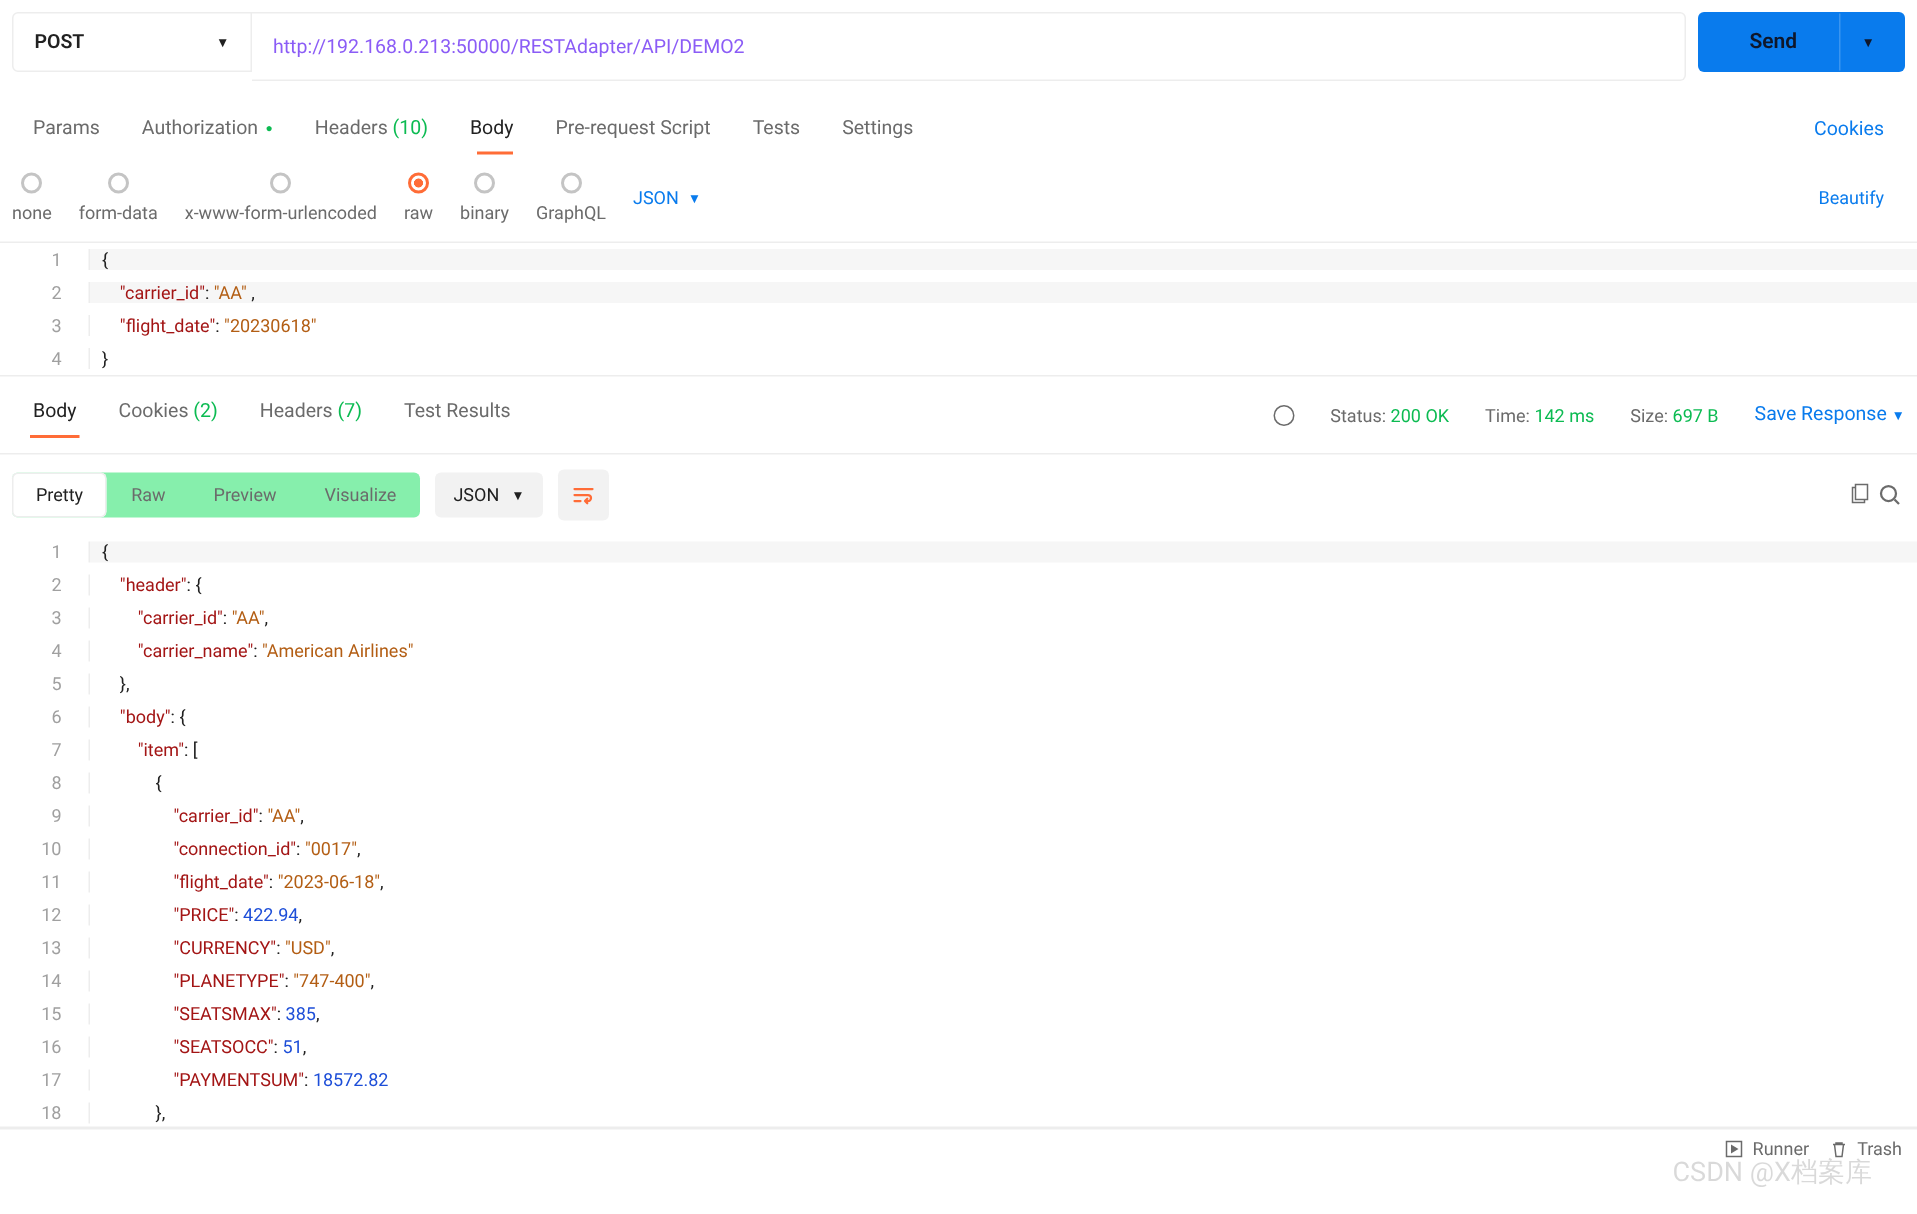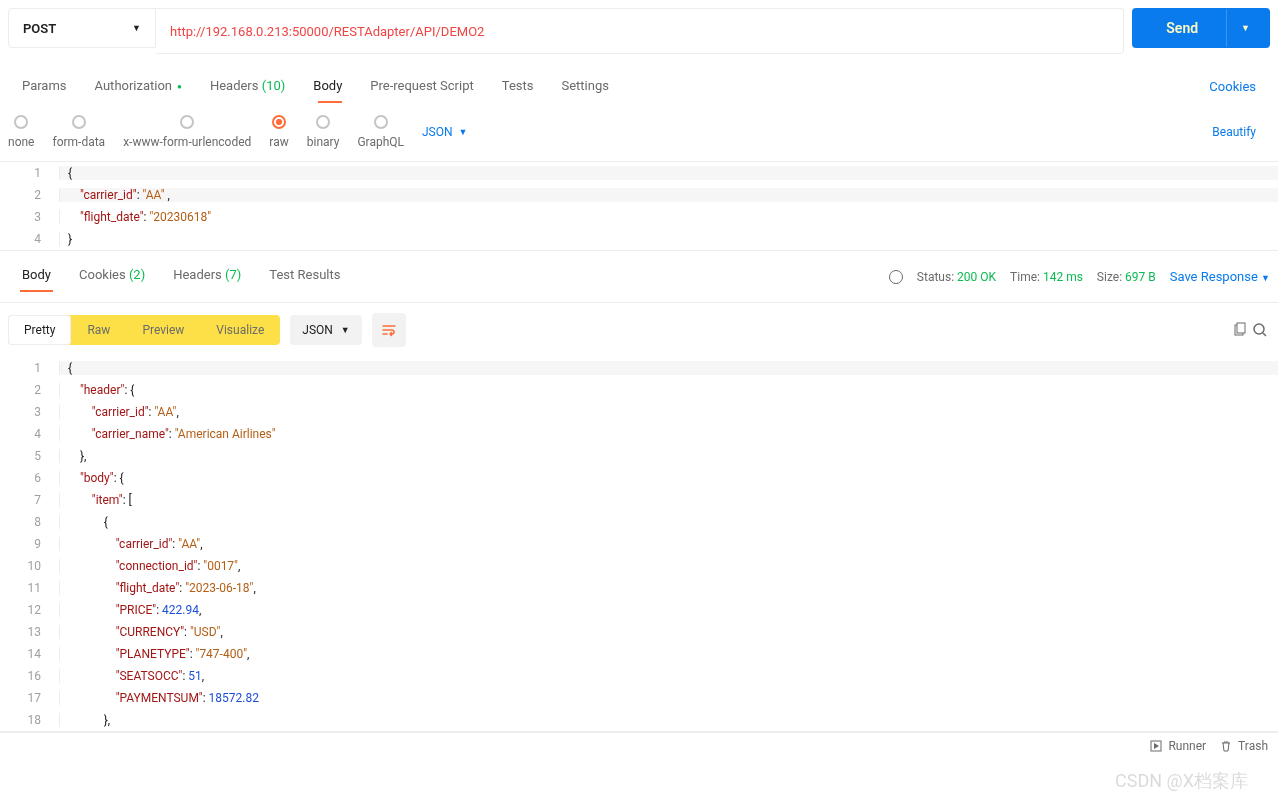--- a/index.html
+++ b/index.html
@@ -1,22 +1,22 @@
 <!DOCTYPE html>
 <html><head>
 <meta charset="utf-8">
 <style>
 * { box-sizing: border-box; font-family: -apple-system, BlinkMacSystemFont, "Segoe UI", Roboto, sans-serif; }
 body { margin: 0; background: #fff; font-size: 13px; color: #212121; }
 .container { width: 1278px; }
 
 .req-bar { display: flex; gap: 8px; padding: 8px 8px 0; }
-.method-select { width: 148px; height: 40px; border: 1px solid #ededed; border-radius: 4px 0 0 4px; display: flex; align-items: center; justify-content: space-between; padding: 0 14px; font-size: 13px; font-weight: 600; color: #212121; cursor: pointer; }
-.url-input { flex: 1; height: 46px; border: 1px solid #ededed; border-left: none; border-radius: 0 4px 4px 0; padding: 16px 14px; font-size: 13px; color: #ef4444; margin-left: -8px; }
-.send-btn { height: 40px; background: #097bed; color: #fef9c3; border: none; border-radius: 4px; font-weight: 600; font-size: 14px; display: flex; align-items: center; cursor: pointer; }
+.method-select { width: 160px; height: 40px; border: 1px solid #ededed; border-radius: 4px 0 0 4px; display: flex; align-items: center; justify-content: space-between; padding: 0 14px; font-size: 13px; font-weight: 600; color: #212121; cursor: pointer; }
+.url-input { flex: 1; height: 46px; border: 1px solid #ededed; border-left: none; border-radius: 0 4px 4px 0; padding: 16px 14px; font-size: 13px; color: #8b5cf6; margin-left: -8px; }
+.send-btn { height: 40px; background: #097bed; color: #0f172a; border: none; border-radius: 4px; font-weight: 600; font-size: 14px; display: flex; align-items: center; cursor: pointer; }
 .send-btn .lbl { padding: 0 28px; }
 .send-btn .caret { border-left: 1px solid #3a95f0; padding: 0 14px; height: 100%; display: flex; align-items: center; }
 
 .tabs { display: flex; align-items: center; padding: 16px 8px 0; border-bottom: none; }
 .tab { padding: 8px 14px 10px; font-size: 13px; color: #6b6b6b; cursor: pointer; position: relative; }
 .tab.active { color: #212121; }
 .tab.active::after { content: ""; position: absolute; left: 14px; right: 14px; bottom: 0; height: 2px; background: #ff6c37; }
 .tab .count { color: #0cbb52; }
 .dot-green::after { content:"●"; color:#0cbb52; margin-left:5px; font-size:8px; vertical-align:middle;}
 .spacer { flex: 1; }
@@ -34,26 +34,26 @@
 .code { padding-left: 8px; white-space: pre; position: relative; flex:1;}
 .line.hl .code { background: #f6f6f6; }
 .str { color: #b35e14; } .key { color: #a31515; } .num { color: #1d4ed8; } .pun { color: #212121; }
 
 .resp-header { display: flex; align-items: center; padding: 10px 8px; border-bottom: 1px solid #ededed; }
 .resp-tabs { display: flex; }
 .resp-tab { padding: 6px 14px 10px; font-size: 13px; color: #6b6b6b; cursor: pointer; position:relative;}
 .resp-tab.active { color: #212121; }
 .resp-tab.active::after { content:""; position:absolute; left:12px; right:12px; bottom:0; height:2px; background:#ff6c37;}
 .resp-tab .ct { color: #0cbb52; }
-.resp-meta { display:flex; gap:14px; font-size:12px; color:#6b6b6b; align-items:center;}
+.resp-meta { display:flex; gap:24px; font-size:12px; color:#6b6b6b; align-items:center;}
 .resp-meta .ok { color: #0cbb52; }
 .globe { width:14px; height:14px; border:1.3px solid #6b6b6b; border-radius:50%; position:relative; display:inline-block;}
 
 .view-opts { display: flex; align-items: center; padding: 10px 8px; gap: 0; }
-.pill-group { display: flex; background: #fde047; border-radius: 4px; }
+.pill-group { display: flex; background: #86efac; border-radius: 4px; }
 .pill { padding: 8px 16px; font-size: 12px; color: #6b6b6b; cursor: pointer; border-radius: 4px; }
 .pill.active { background: #fff; color: #212121; box-shadow: inset 0 0 0 1px #ededed; }
 .fmt-sel { margin-left: 10px; padding: 8px 12px; background: #f2f2f2; border-radius: 4px; font-size: 12px; color: #212121; display:flex; gap:8px; align-items:center; cursor:pointer;}
 .wrap-btn { margin-left:10px; width:34px; height:34px; background:#f2f2f2; border-radius:4px; display:flex; align-items:center; justify-content:center; cursor:pointer;}
 .icon-btn { width:20px; height:20px; cursor:pointer; color:#6b6b6b; display:flex; align-items:center; justify-content:center;}
 .response-editor { max-height: 395px; overflow:hidden;}
 
 .footer { position: relative; border-top: 1px solid #ededed; padding: 6px 10px; display:flex; justify-content:flex-end; gap:14px; font-size:12px; color:#6b6b6b;}
 .footer .item { display:flex; align-items:center; gap:6px; cursor:pointer;}
 .watermark { position:absolute; right: 30px; bottom: 16px; color: rgba(0,0,0,0.15); font-size: 18px; pointer-events:none;}
@@ -241,20 +241,24 @@
       </div>
       <div class="line">
         <div class="gutter">13</div>
         <div class="code">                <span class="key">"CURRENCY"</span><span class="pun">:</span> <span class="str">"USD"</span><span class="pun">,</span></div>
       </div>
       <div class="line">
         <div class="gutter">14</div>
         <div class="code">                <span class="key">"PLANETYPE"</span><span class="pun">:</span> <span class="str">"747-400"</span><span class="pun">,</span></div>
       </div>
       <div class="line">
+        <div class="gutter">15</div>
+        <div class="code">                <span class="key">"SEATSMAX"</span><span class="pun">:</span> <span class="num">385</span><span class="pun">,</span></div>
+      </div>
+      <div class="line">
         <div class="gutter">16</div>
         <div class="code">                <span class="key">"SEATSOCC"</span><span class="pun">:</span> <span class="num">51</span><span class="pun">,</span></div>
       </div>
       <div class="line">
         <div class="gutter">17</div>
         <div class="code">                <span class="key">"PAYMENTSUM"</span><span class="pun">:</span> <span class="num">18572.82</span></div>
       </div>
       <div class="line">
         <div class="gutter">18</div>
         <div class="code">            <span class="pun">},</span></div>

